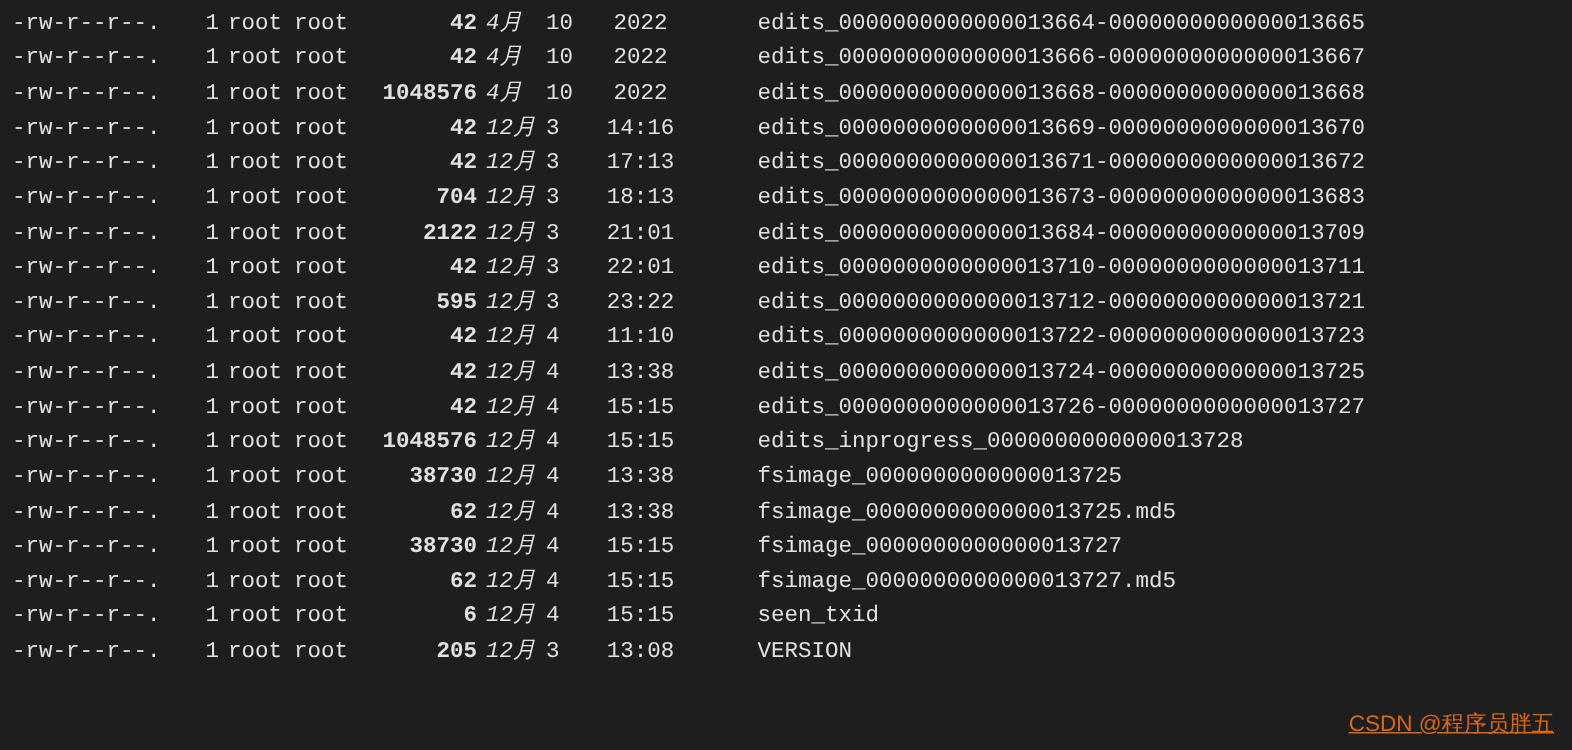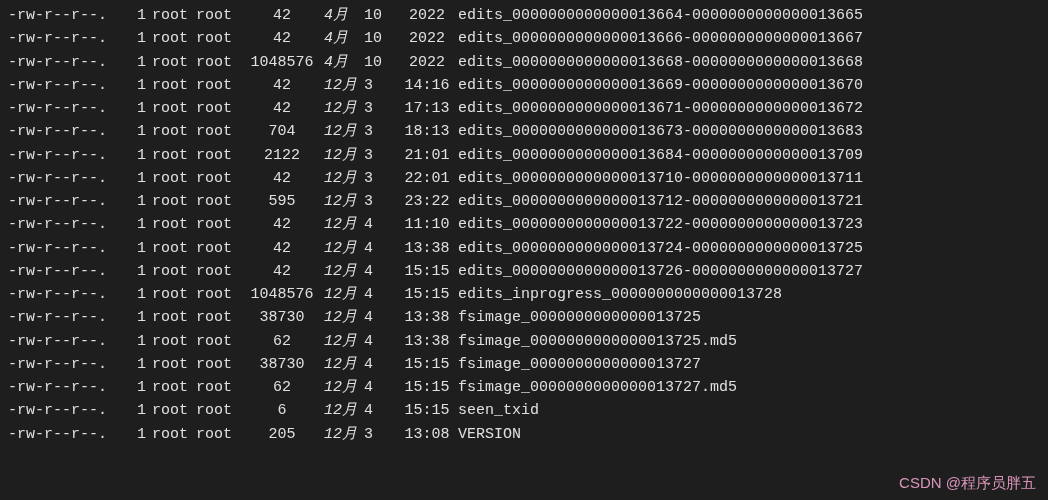--- a/index.html
+++ b/index.html
@@ -39,51 +39,54 @@
       width: 50px;
       flex-shrink: 0;
       padding-left: 6px;
     }
     .group {
       width: 50px;
       flex-shrink: 0;
     }
     .size {
       width: 72px;
-      text-align: center;
+      text-align: right;
       flex-shrink: 0;
+      font-weight: bold;
     }
     .month {
       width: 46px;
       flex-shrink: 0;
       padding-left: 6px;
       font-style: italic;
     }
     .day {
       width: 32px;
       flex-shrink: 0;
     }
     .time {
       width: 56px;
       flex-shrink: 0;
       padding-left: 6px;
       text-align: center;
     }
     .fname {
       flex-shrink: 0;
       padding-left: 6px;
+      margin-left: 47px;
     }
     .watermark {
       position: absolute;
       bottom: 6px;
       right: 12px;
-      color: #f9a8d4;
+      color: #f97316;
       font-size: 15px;
       font-family: sans-serif;
       opacity: 0.85;
+      text-decoration: underline;
     }
   </style>
 </head>
 <body>
 
 <div class="terminal" id="terminal"><div class="row"><span class="perms">-rw-r--r--.</span><span class="links">1</span><span class="owner">root</span><span class="group">root</span><span class="size">42</span><span class="month">4月</span><span class="day">10</span><span class="time">2022</span><span class="fname">edits_0000000000000013664-0000000000000013665</span></div><div class="row"><span class="perms">-rw-r--r--.</span><span class="links">1</span><span class="owner">root</span><span class="group">root</span><span class="size">42</span><span class="month">4月</span><span class="day">10</span><span class="time">2022</span><span class="fname">edits_0000000000000013666-0000000000000013667</span></div><div class="row"><span class="perms">-rw-r--r--.</span><span class="links">1</span><span class="owner">root</span><span class="group">root</span><span class="size">1048576</span><span class="month">4月</span><span class="day">10</span><span class="time">2022</span><span class="fname">edits_0000000000000013668-0000000000000013668</span></div><div class="row"><span class="perms">-rw-r--r--.</span><span class="links">1</span><span class="owner">root</span><span class="group">root</span><span class="size">42</span><span class="month">12月</span><span class="day">3</span><span class="time">14:16</span><span class="fname">edits_0000000000000013669-0000000000000013670</span></div><div class="row"><span class="perms">-rw-r--r--.</span><span class="links">1</span><span class="owner">root</span><span class="group">root</span><span class="size">42</span><span class="month">12月</span><span class="day">3</span><span class="time">17:13</span><span class="fname">edits_0000000000000013671-0000000000000013672</span></div><div class="row"><span class="perms">-rw-r--r--.</span><span class="links">1</span><span class="owner">root</span><span class="group">root</span><span class="size">704</span><span class="month">12月</span><span class="day">3</span><span class="time">18:13</span><span class="fname">edits_0000000000000013673-0000000000000013683</span></div><div class="row"><span class="perms">-rw-r--r--.</span><span class="links">1</span><span class="owner">root</span><span class="group">root</span><span class="size">2122</span><span class="month">12月</span><span class="day">3</span><span class="time">21:01</span><span class="fname">edits_0000000000000013684-0000000000000013709</span></div><div class="row"><span class="perms">-rw-r--r--.</span><span class="links">1</span><span class="owner">root</span><span class="group">root</span><span class="size">42</span><span class="month">12月</span><span class="day">3</span><span class="time">22:01</span><span class="fname">edits_0000000000000013710-0000000000000013711</span></div><div class="row"><span class="perms">-rw-r--r--.</span><span class="links">1</span><span class="owner">root</span><span class="group">root</span><span class="size">595</span><span class="month">12月</span><span class="day">3</span><span class="time">23:22</span><span class="fname">edits_0000000000000013712-0000000000000013721</span></div><div class="row"><span class="perms">-rw-r--r--.</span><span class="links">1</span><span class="owner">root</span><span class="group">root</span><span class="size">42</span><span class="month">12月</span><span class="day">4</span><span class="time">11:10</span><span class="fname">edits_0000000000000013722-0000000000000013723</span></div><div class="row"><span class="perms">-rw-r--r--.</span><span class="links">1</span><span class="owner">root</span><span class="group">root</span><span class="size">42</span><span class="month">12月</span><span class="day">4</span><span class="time">13:38</span><span class="fname">edits_0000000000000013724-0000000000000013725</span></div><div class="row"><span class="perms">-rw-r--r--.</span><span class="links">1</span><span class="owner">root</span><span class="group">root</span><span class="size">42</span><span class="month">12月</span><span class="day">4</span><span class="time">15:15</span><span class="fname">edits_0000000000000013726-0000000000000013727</span></div><div class="row"><span class="perms">-rw-r--r--.</span><span class="links">1</span><span class="owner">root</span><span class="group">root</span><span class="size">1048576</span><span class="month">12月</span><span class="day">4</span><span class="time">15:15</span><span class="fname">edits_inprogress_0000000000000013728</span></div><div class="row"><span class="perms">-rw-r--r--.</span><span class="links">1</span><span class="owner">root</span><span class="group">root</span><span class="size">38730</span><span class="month">12月</span><span class="day">4</span><span class="time">13:38</span><span class="fname">fsimage_0000000000000013725</span></div><div class="row"><span class="perms">-rw-r--r--.</span><span class="links">1</span><span class="owner">root</span><span class="group">root</span><span class="size">62</span><span class="month">12月</span><span class="day">4</span><span class="time">13:38</span><span class="fname">fsimage_0000000000000013725.md5</span></div><div class="row"><span class="perms">-rw-r--r--.</span><span class="links">1</span><span class="owner">root</span><span class="group">root</span><span class="size">38730</span><span class="month">12月</span><span class="day">4</span><span class="time">15:15</span><span class="fname">fsimage_0000000000000013727</span></div><div class="row"><span class="perms">-rw-r--r--.</span><span class="links">1</span><span class="owner">root</span><span class="group">root</span><span class="size">62</span><span class="month">12月</span><span class="day">4</span><span class="time">15:15</span><span class="fname">fsimage_0000000000000013727.md5</span></div><div class="row"><span class="perms">-rw-r--r--.</span><span class="links">1</span><span class="owner">root</span><span class="group">root</span><span class="size">6</span><span class="month">12月</span><span class="day">4</span><span class="time">15:15</span><span class="fname">seen_txid</span></div><div class="row"><span class="perms">-rw-r--r--.</span><span class="links">1</span><span class="owner">root</span><span class="group">root</span><span class="size">205</span><span class="month">12月</span><span class="day">3</span><span class="time">13:08</span><span class="fname">VERSION</span></div></div>
 
 <div class="watermark">CSDN @程序员胖五</div>
 
 </body></html>

